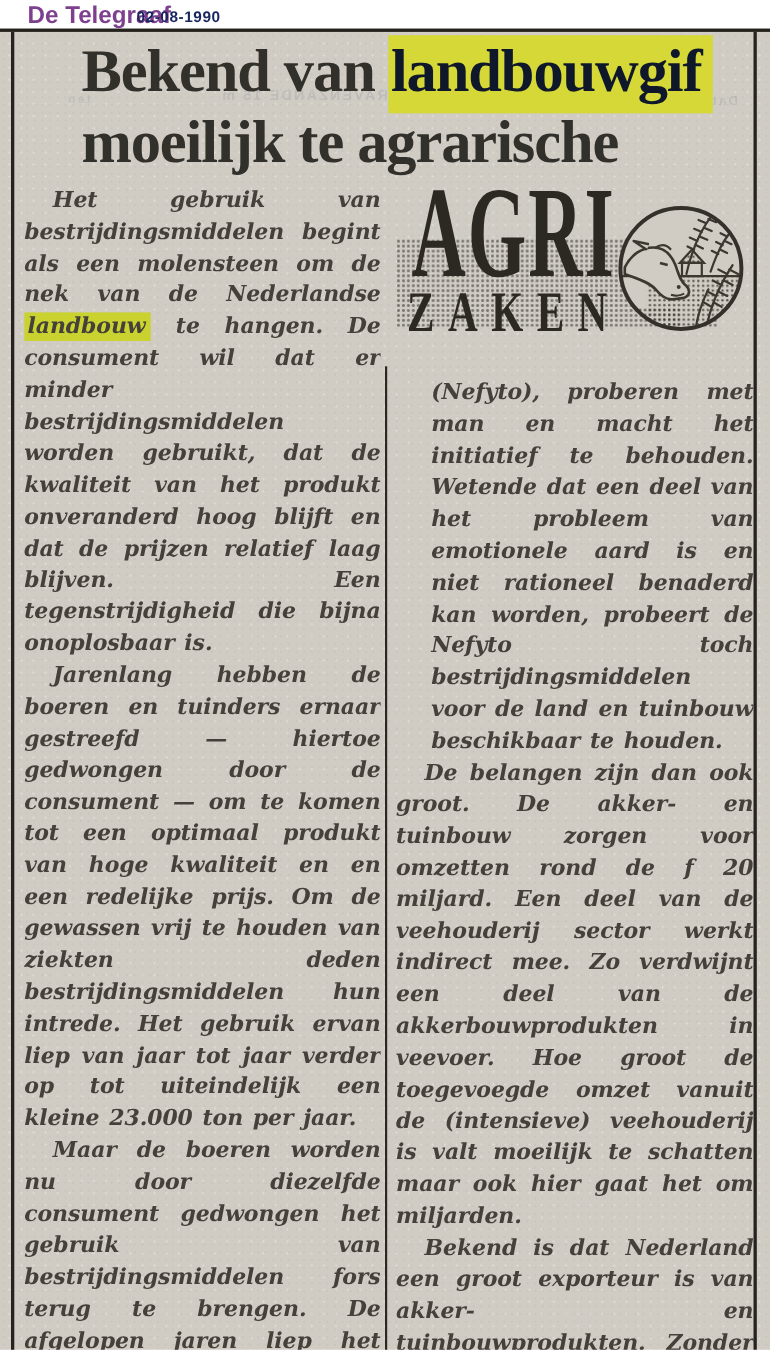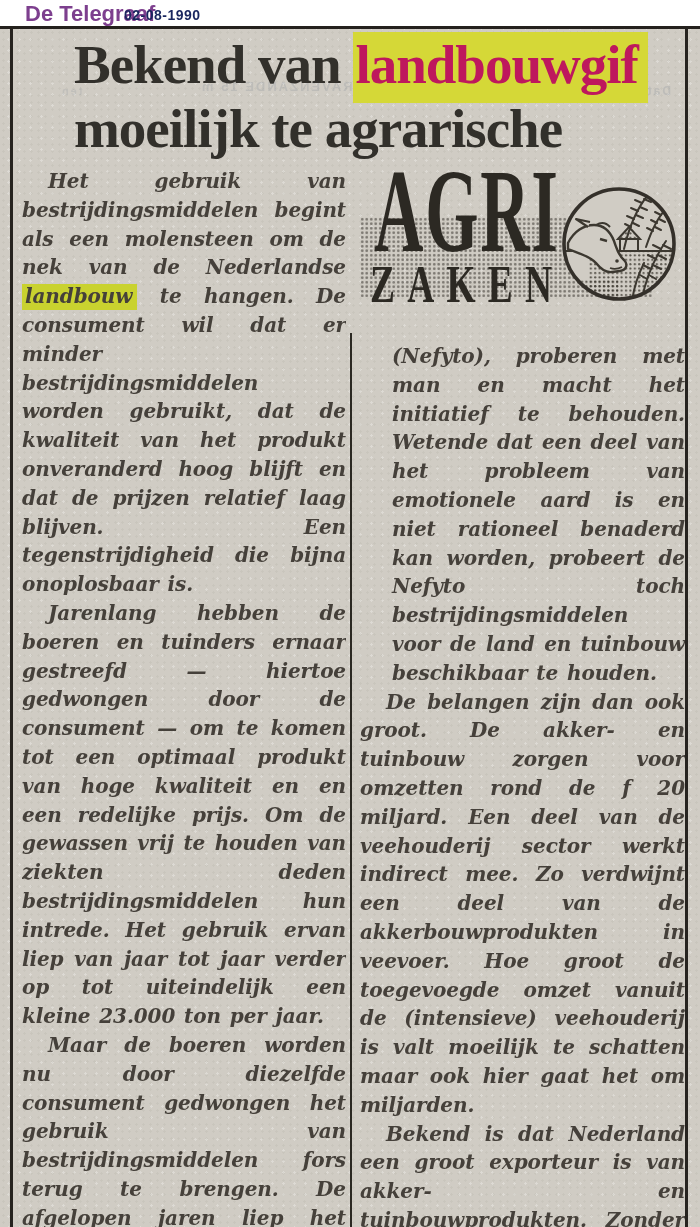--- a/index.html
+++ b/index.html
@@ -53,21 +53,21 @@
 
   
   .headline{
     position:absolute;left:74px;top:4px;width:600px;margin:0;
     font-family:"Liberation Serif","DejaVu Serif",serif;font-weight:bold;
     font-size:55px;line-height:64px;letter-spacing:-1px;color:#32302b;
     white-space:nowrap;
   }
   .headline .hl-line{display:block;}
   mark.head-mark{
-    background:#d5d837;color:#be185d;padding:2px 10px 8px 2px;
+    background:#d5d837;color:#0f172a;padding:2px 10px 8px 2px;
   }
   mark.word-mark{
     background:#c9d22f;color:#45403a;padding:0 5px 2px 3px;margin-top:18px;
   }
 
   
   .bodycopy{
     font-family:"DejaVu Serif","Liberation Serif",serif;
     font-style:italic;font-weight:700;
     font-size:20px;line-height:28.8px;letter-spacing:-0.1px;

